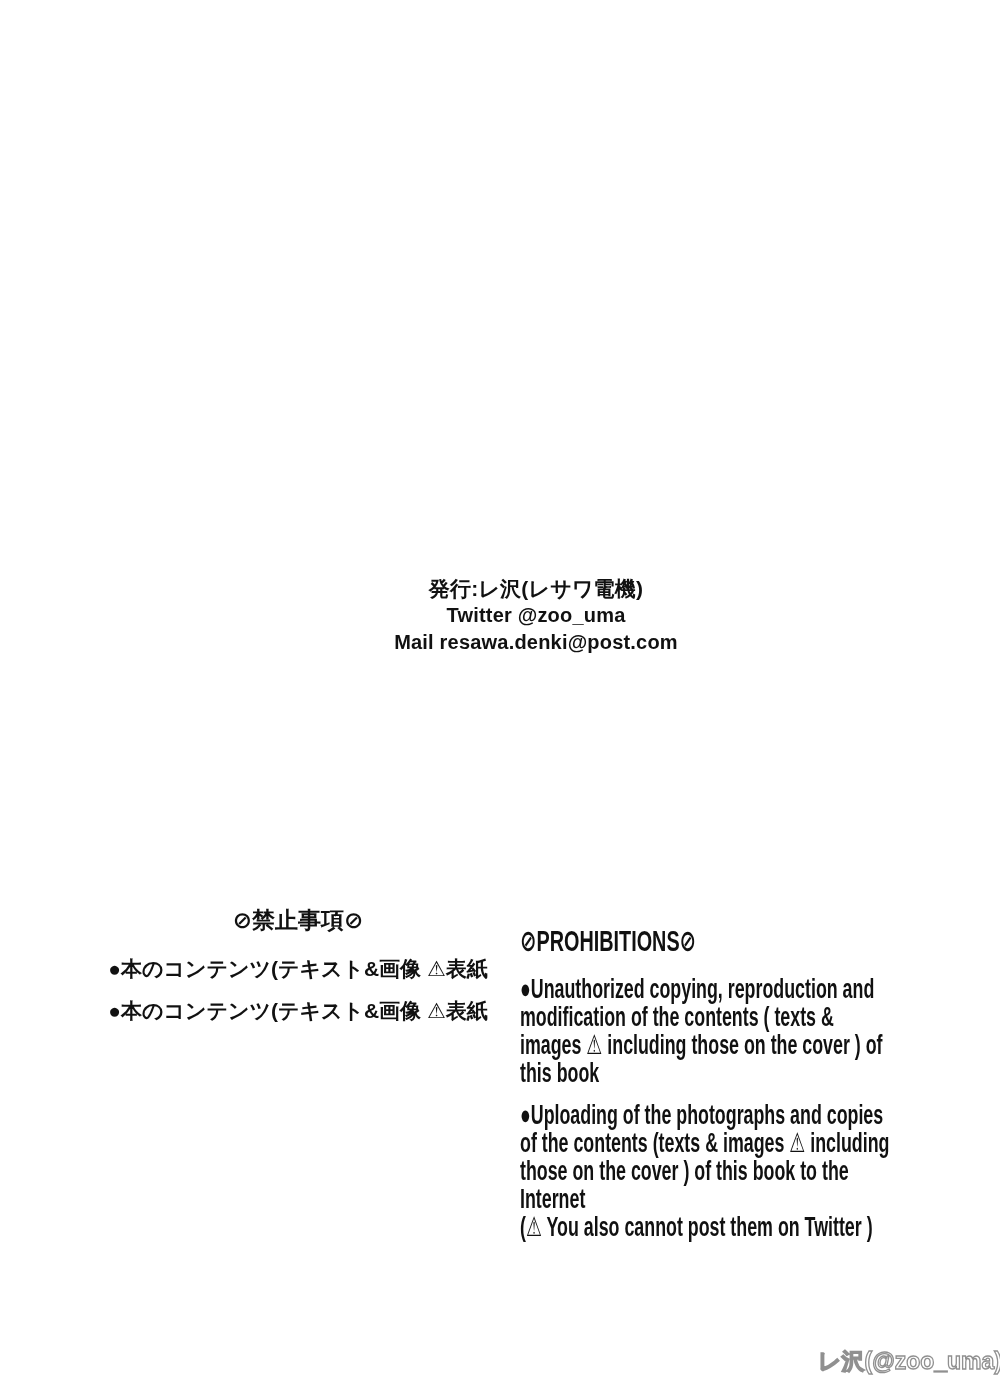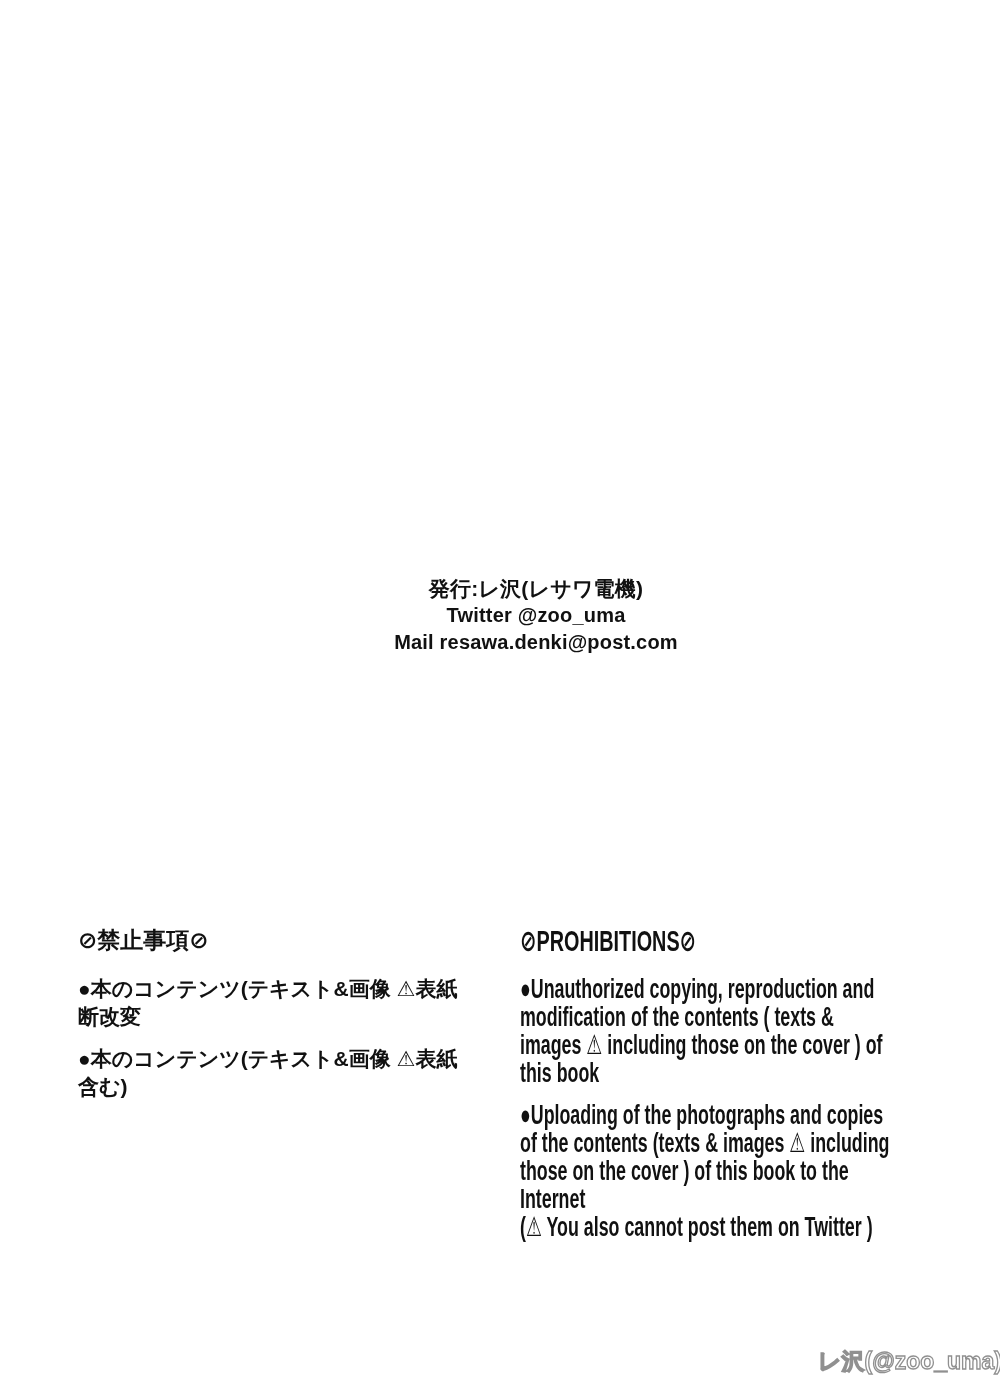--- a/index.html
+++ b/index.html
@@ -16,22 +16,22 @@
   .publisher{
     position:absolute;top:575px;left:0;width:1000px;
     text-align:center;
     font-size:20px;line-height:27px;
     letter-spacing:0.2px;
     margin-left:36px;
   }
   .publisher .pub-ja{font-size:21px;}
   
   .col-ja{
-    position:absolute;left:78px;top:926px;width:440px;
-    font-size:21px;line-height:28px;
+    position:absolute;left:78px;top:906px;width:440px;
+    font-size:21px;line-height:28px;text-align:center;
   }
   .col-ja .hdr{font-size:23px;line-height:28px;margin-bottom:21px;}
   
   .col-en{
     position:absolute;left:520px;top:926px;width:660px;
     transform:scaleX(0.66);transform-origin:left top;
     font-size:27px;line-height:28px;
   }
   .col-en .hdr{font-size:30px;line-height:30px;margin-bottom:19px;}
   .itm{margin-bottom:14px;}
@@ -53,25 +53,23 @@
   <div class="publisher">
     <div class="pub-ja">発行:レ沢(レサワ電機)</div>
     <div>Twitter @zoo_uma</div>
     <div>Mail resawa.denki@post.com</div>
   </div>
 
   <div class="col-ja">
     <div class="hdr">⊘禁止事項⊘</div>
     <div class="itm">
       <div class="ln">●本のコンテンツ(テキスト&amp;画像 ⚠表紙</div>
-      <div class="ln">断改変</div>
     </div>
     <div class="itm">
       <div class="ln">●本のコンテンツ(テキスト&amp;画像 ⚠表紙</div>
-      <div class="ln">含む)</div>
     </div>
   </div>
 
   <div class="col-en">
     <div class="hdr">⊘PROHIBITIONS⊘</div>
     <div class="itm">
       <div class="ln">●Unauthorized copying, reproduction and</div>
       <div class="ln">modification of the contents ( texts &amp;</div>
       <div class="ln">images ⚠ including those on the cover ) of</div>
       <div class="ln">this book</div>

